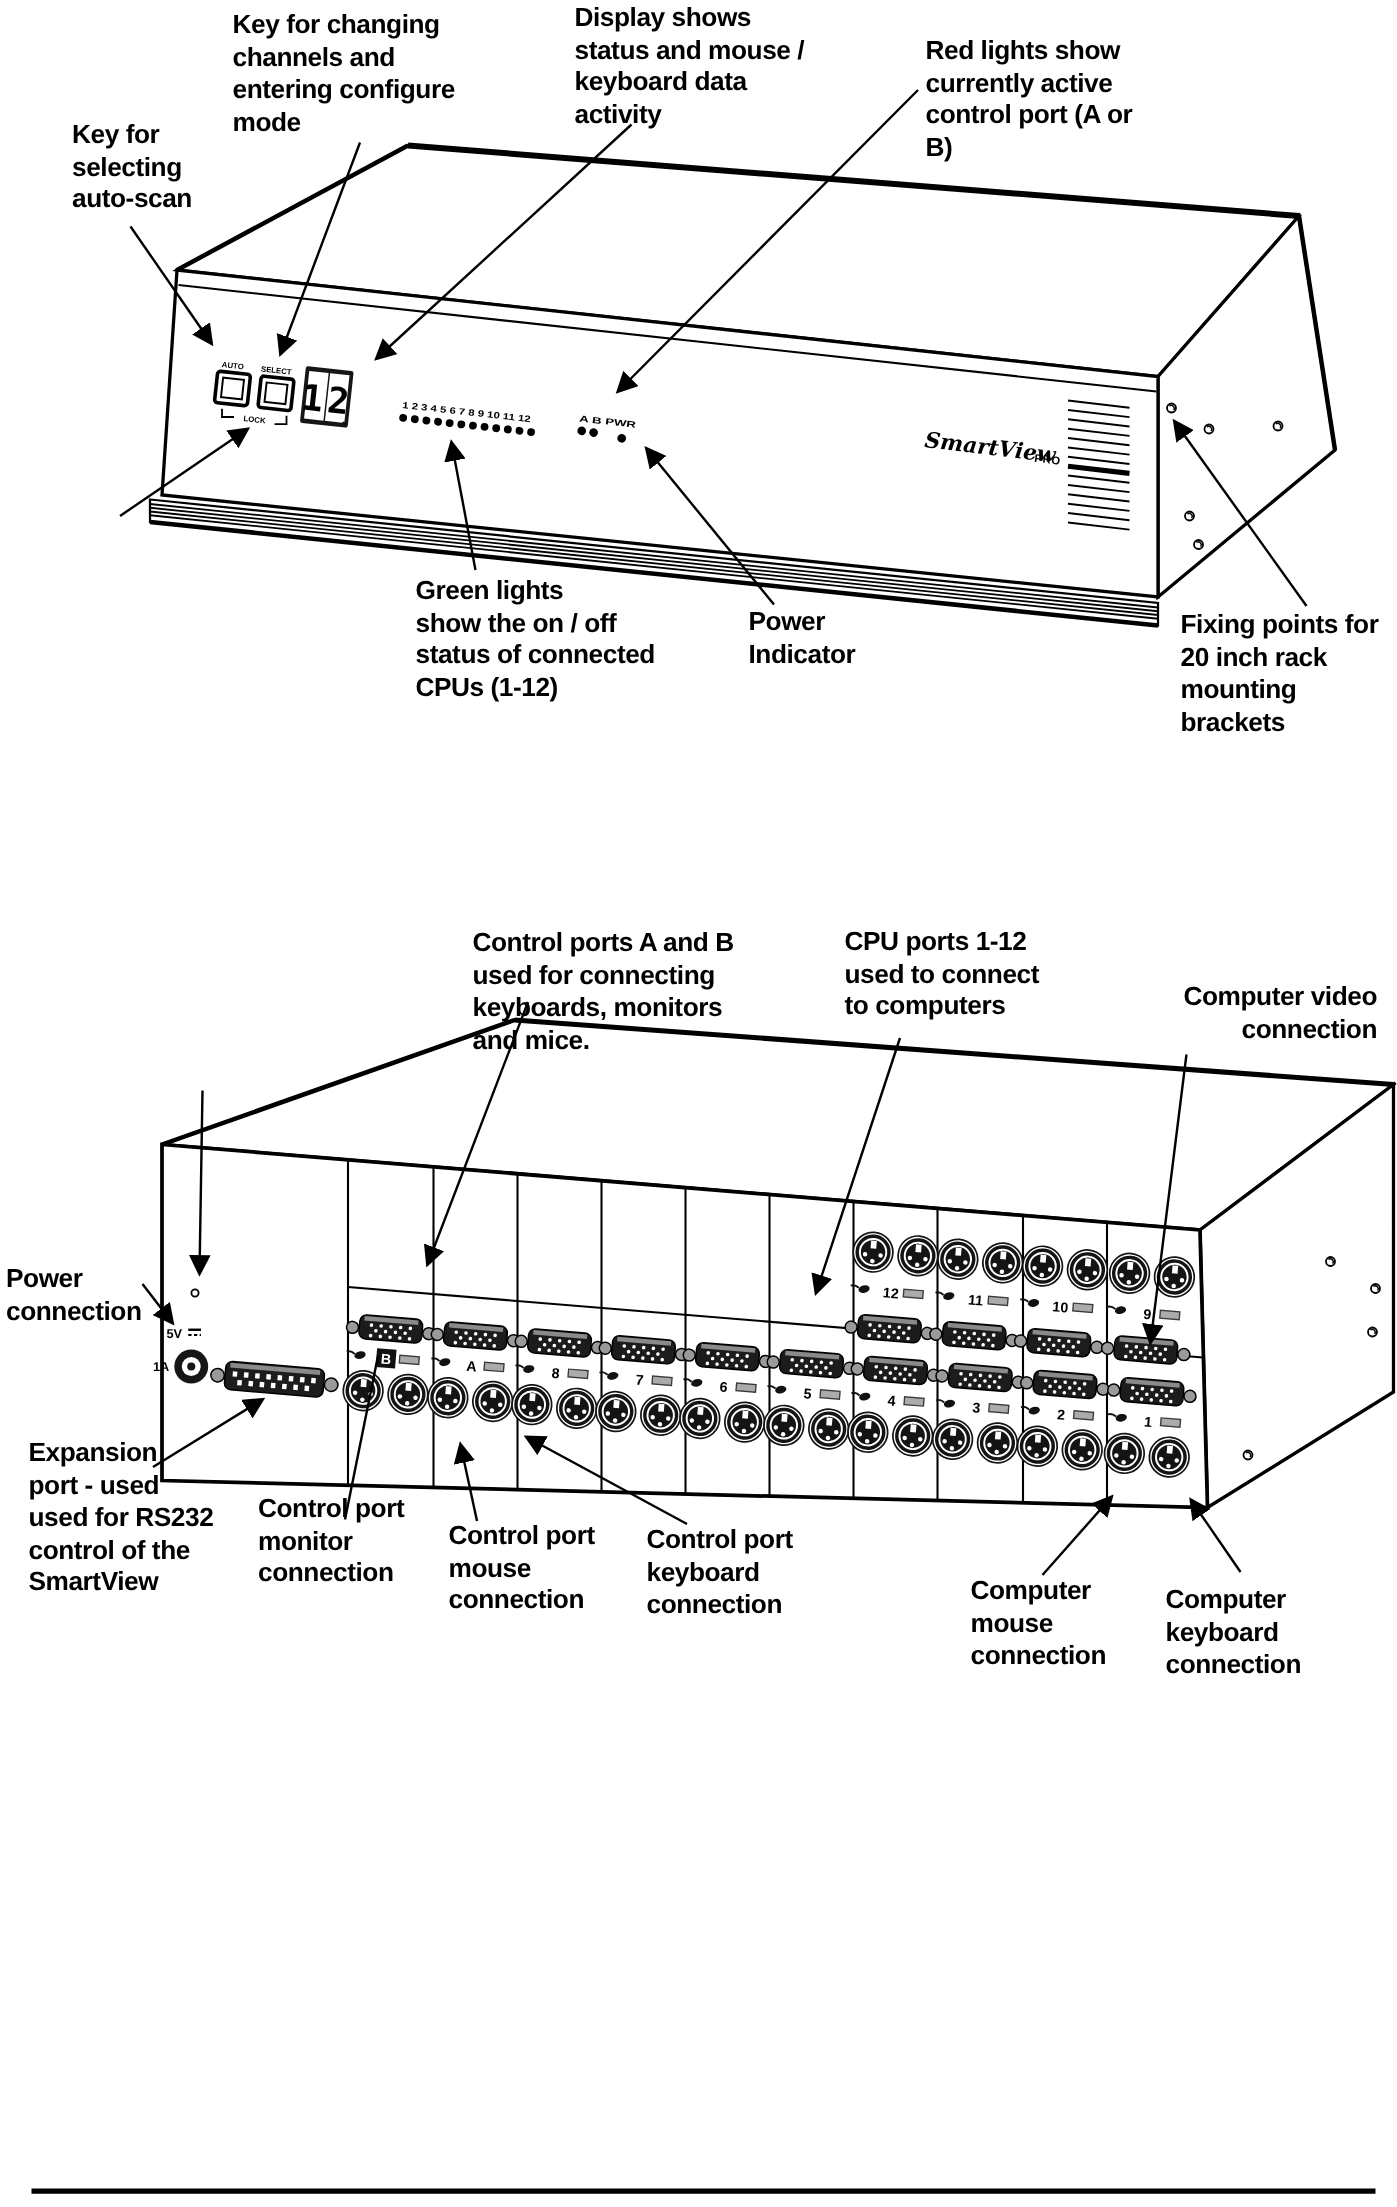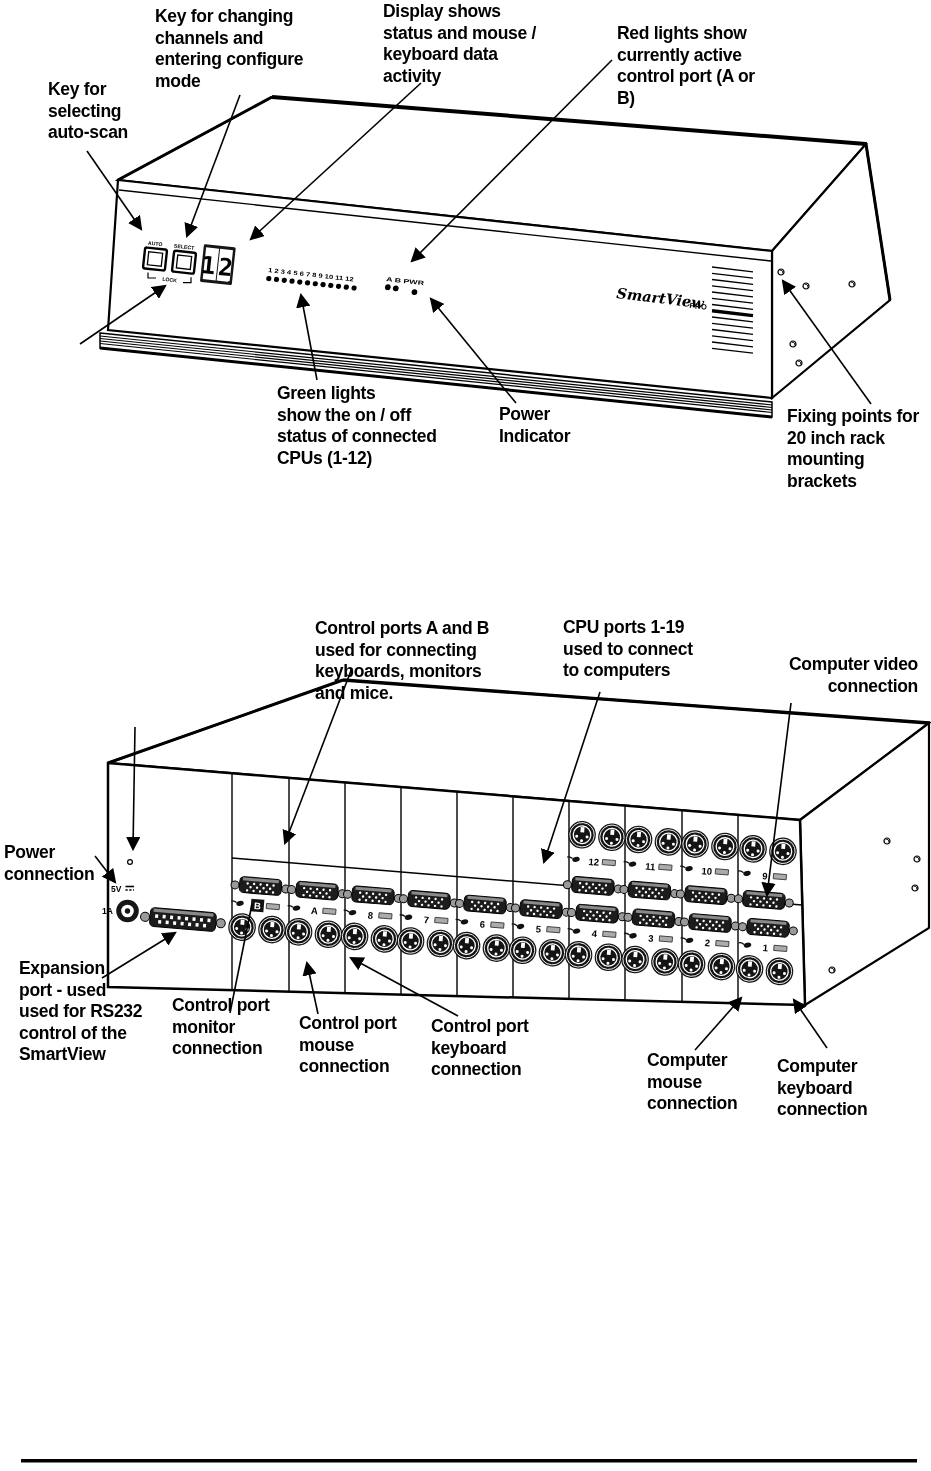--- a/index.html
+++ b/index.html
@@ -406,21 +406,21 @@
 Indicator</div>
 <div class="callout" style="left:787px;top:406px;">Fixing points for
 20 inch rack
 mounting
 brackets</div>
 
 <div class="callout" style="left:315px;top:582px;margin-top:36px;">Control ports A and B
 used for connecting
 keyboards, monitors
 and mice.</div>
-<div class="callout" style="left:563px;top:617px;">CPU ports 1-19
+<div class="callout" style="left:563px;top:617px;">CPU ports 1-12
 used to connect
 to computers</div>
 <div class="callout" style="left:789px;top:654px;text-align:right;">Computer video
 connection</div>
 <div class="callout" style="left:4px;top:842px;">Power
 connection</div>
 <div class="callout" style="left:19px;top:958px;">Expansion
 port - used
 used for RS232
 control of the

